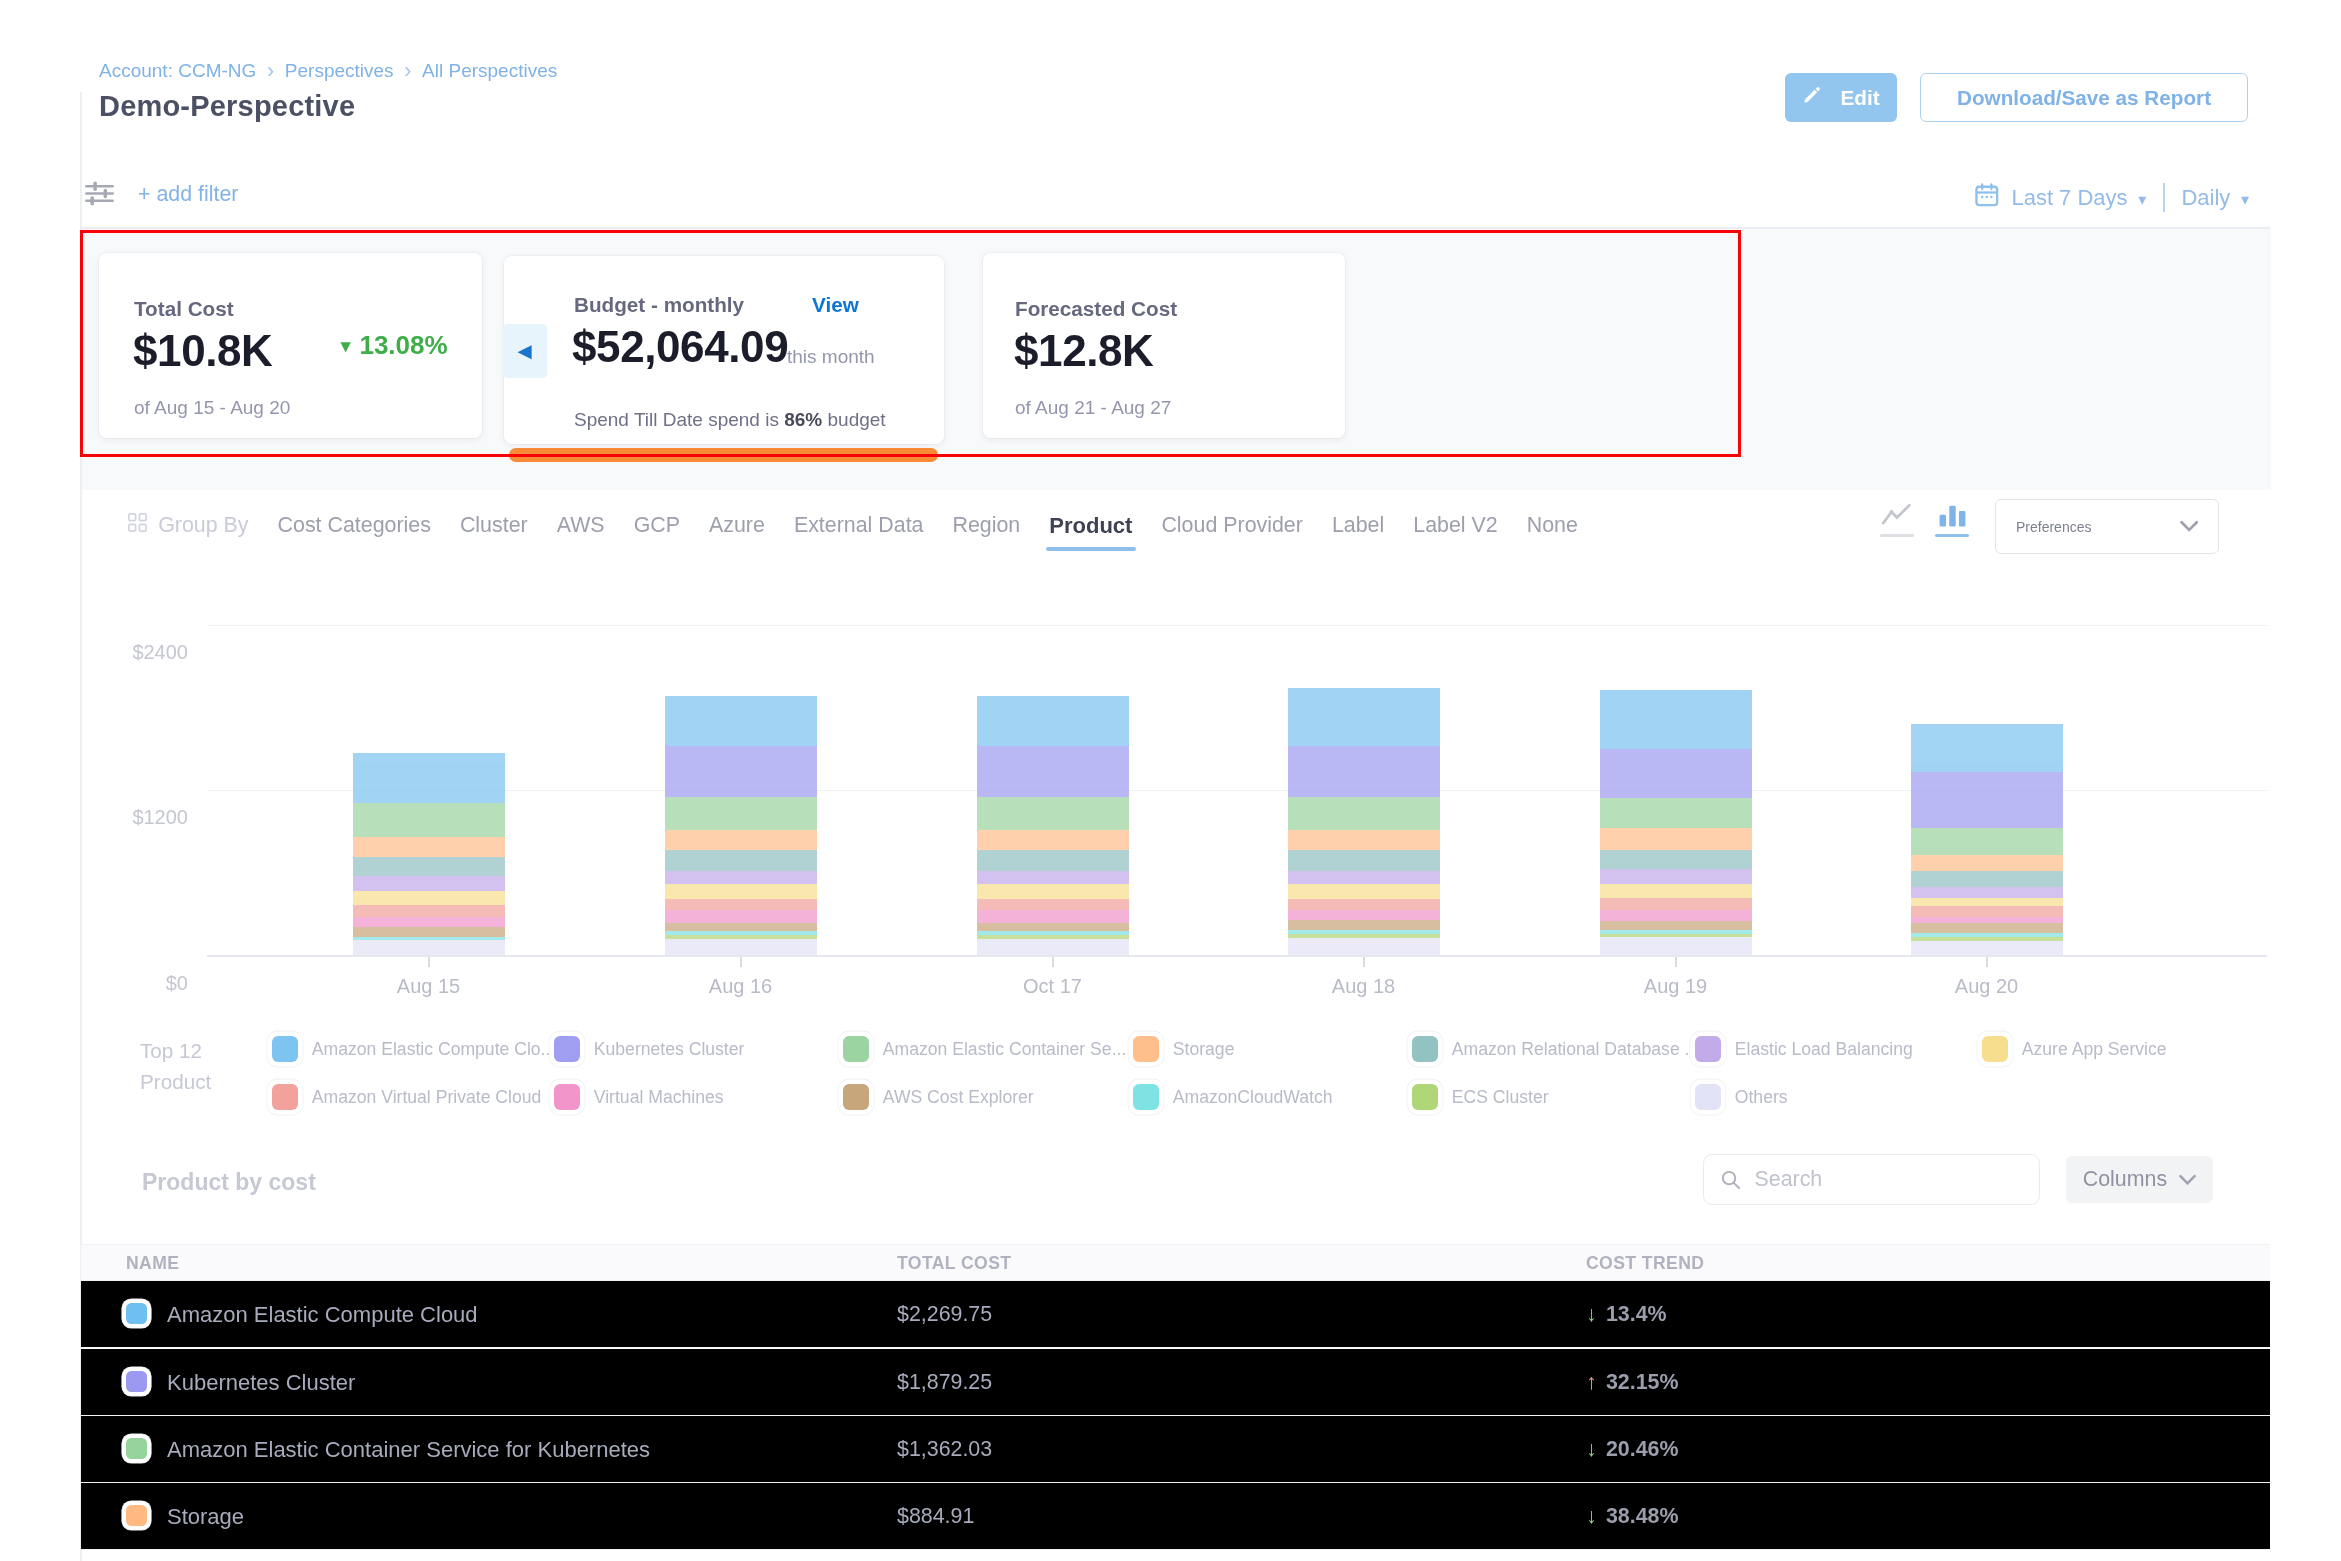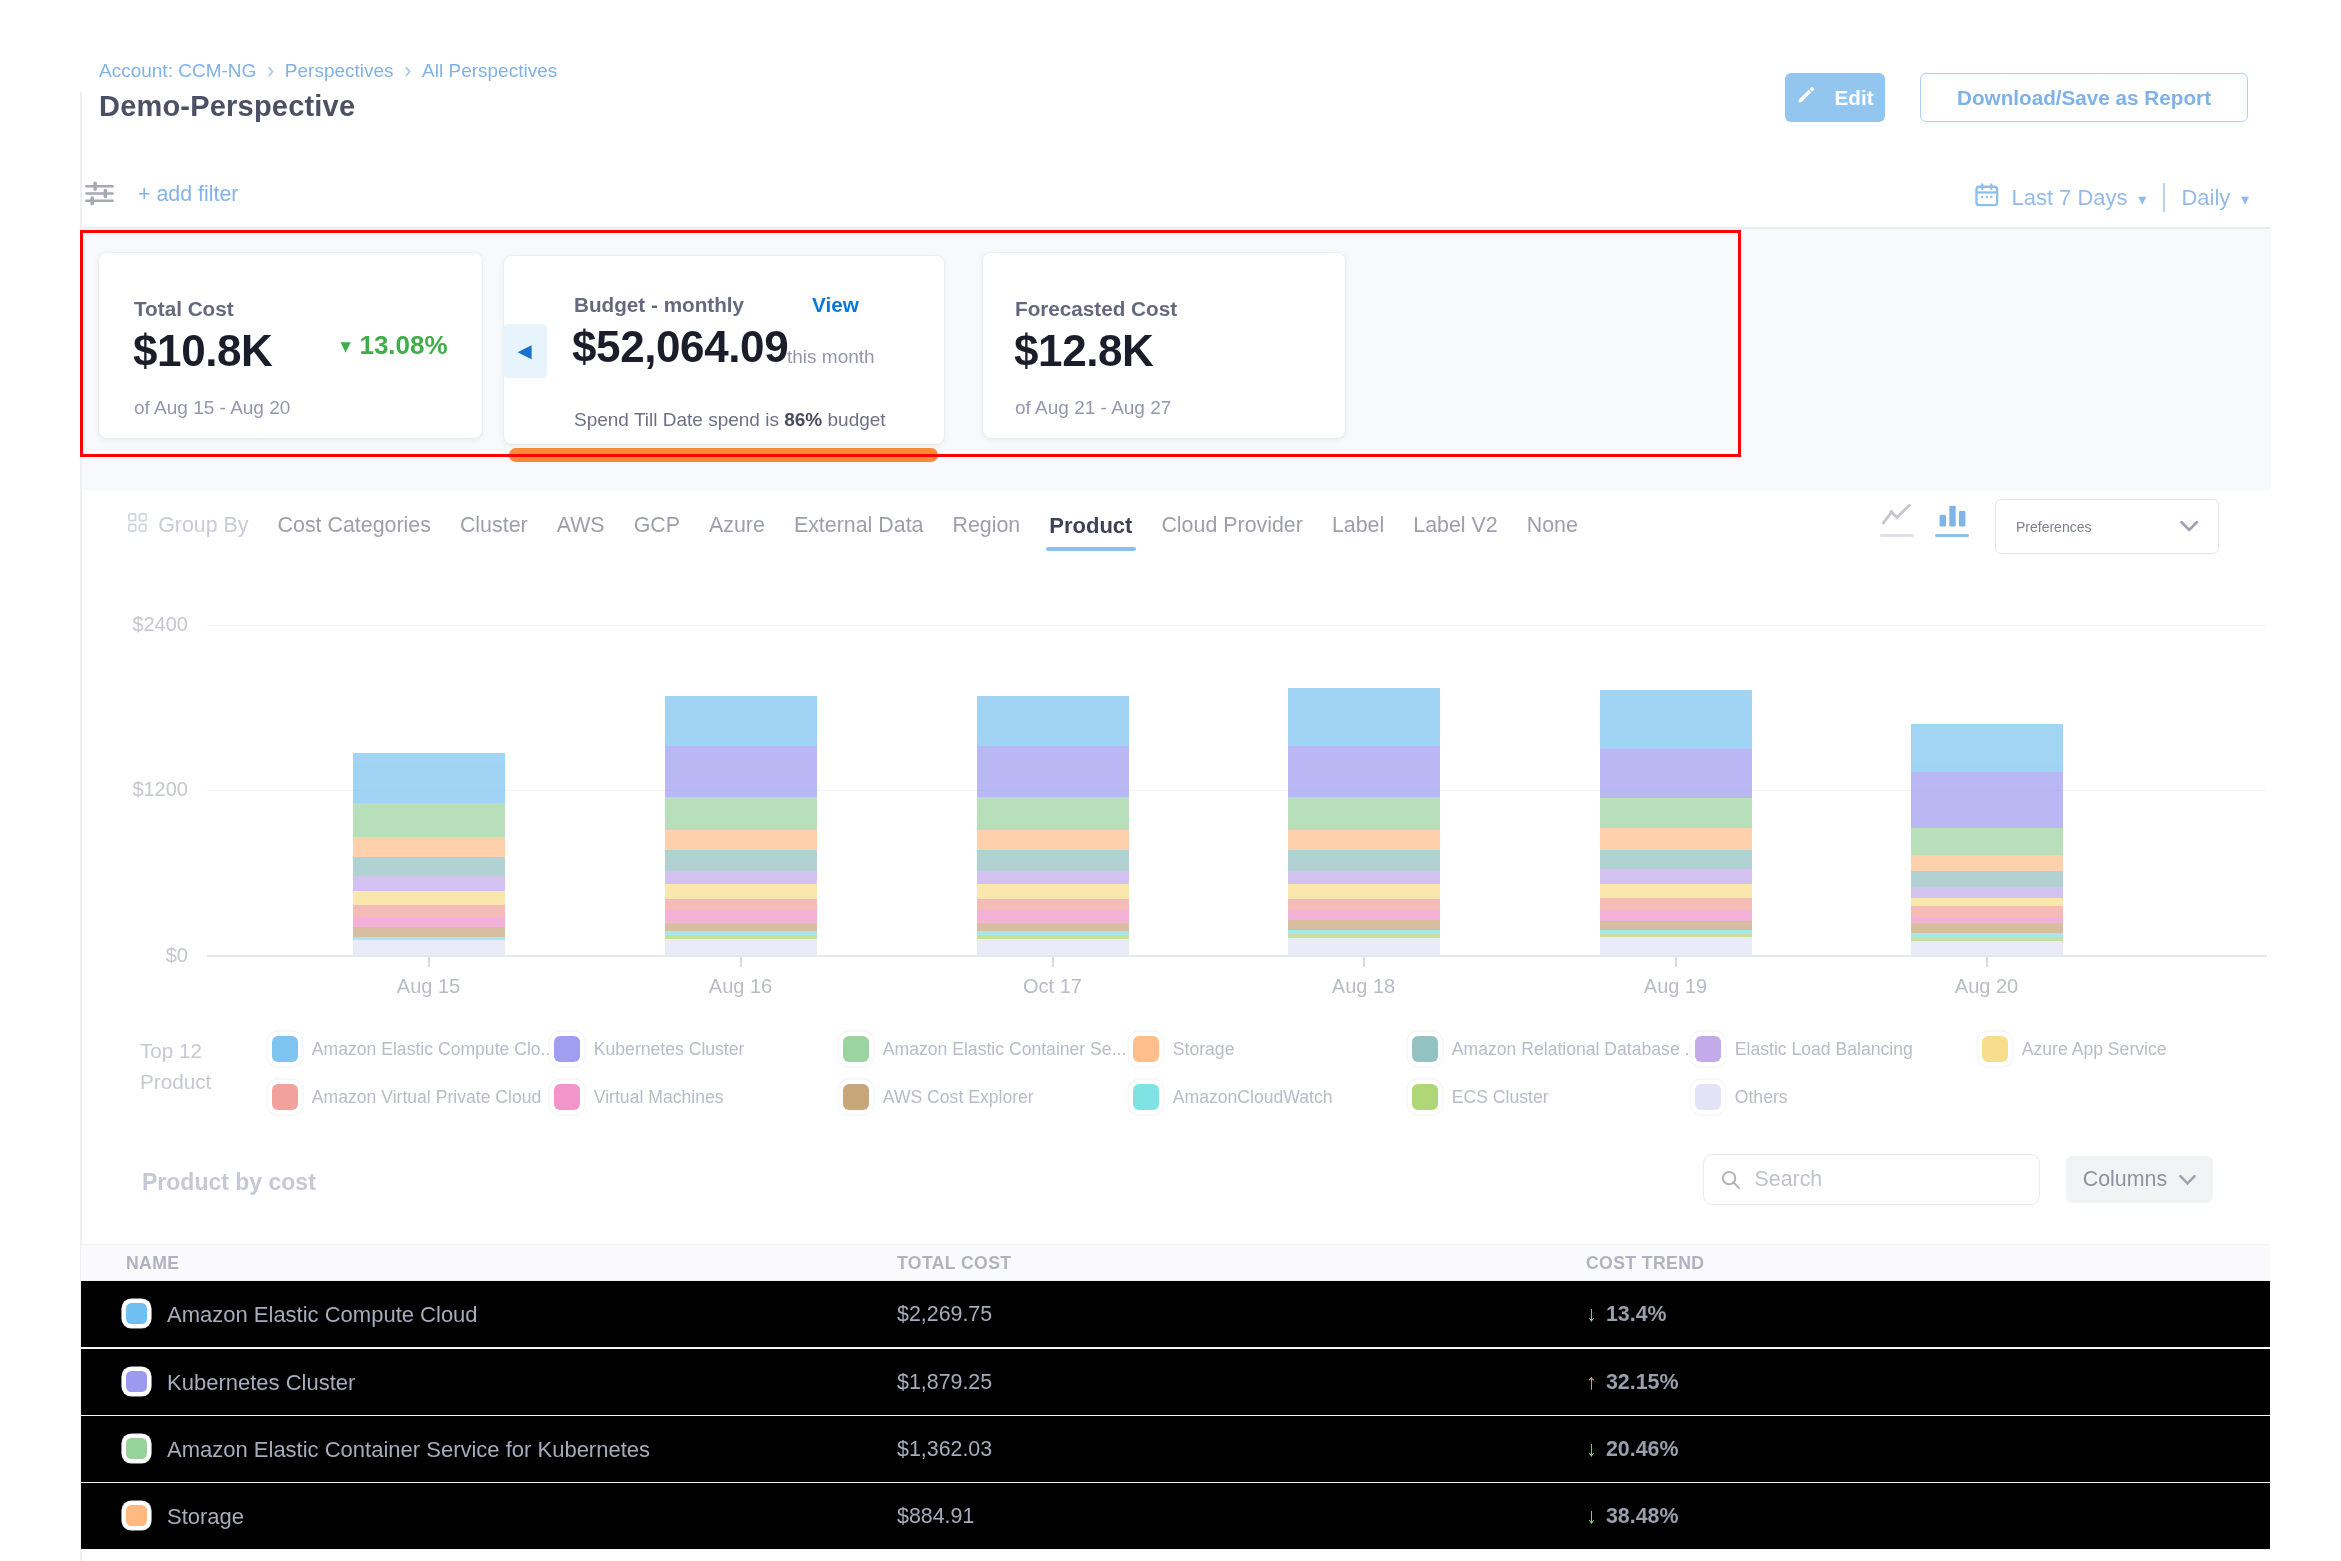--- a/index.html
+++ b/index.html
@@ -10,21 +10,21 @@
 
   
   #left-rail { left:80px; top:92px; width:1.5px; height:1469px; background:#EEEFF3; }
   #filterbar-bottom { left:81px; top:227px; width:2189px; height:1.5px; background:#ECEDF2; }
   #cards-band { left:82px; top:228px; width:2189px; height:262px; background:#F8F9FB; }
 
   
   #breadcrumb { left:99px; top:60px; font-size:19px; color:#7FB2E6; display:flex; gap:10.7px; align-items:center; }
   #breadcrumb .sep { color:#A5C6EC; font-size:21.4px; line-height:19px; }
   #page-title { left:99px; top:90px; font-size:29px; font-weight:bold; color:#4C5064; letter-spacing:0.2px; }
-  #edit-btn { left:1785px; top:73px; width:100px; height:49px; background:#92C6EF; border-radius:6.1px; color:#fff;
+  #edit-btn { left:1785px; top:73px; width:112px; height:49px; background:#92C6EF; border-radius:6.1px; color:#fff;
               font-size:20.7px; font-weight:bold; display:flex; align-items:center; justify-content:center; gap:18px; cursor:pointer; }
   #download-btn { left:1920px; top:73px; width:328px; height:49px; background:#fff; border:1.5px solid #ABD0F1; border-radius:6.1px;
               color:#7FB2E6; font-size:20.7px; font-weight:bold; display:flex; align-items:center; justify-content:center; cursor:pointer; }
 
   
   #filter-icon { left:82px; top:176px; }
   #add-filter { left:138px; top:182px; font-size:21.4px; color:#84B3E6; cursor:pointer; }
   #time-group { right:93px; top:181px; display:flex; align-items:center; gap:10.7px; color:#94BBE8; font-size:22px; }
   #time-group .caret { font-size:16px; padding-top:3.1px; }
   #time-group .vdiv { width:1.5px; height:29px; background:#B9D4EF; margin:0 6.1px; }
@@ -60,21 +60,21 @@
   .tab.selected::after { content:""; position:absolute; left:-3.1px; right:-3.1px; bottom:-12.2px; height:3.8px; background:#8FC0EC; border-radius:2.3px; }
   #chart-type-icons { left:1880px; top:501px; display:flex; gap:21.4px; align-items:flex-end; }
   .ct-icon { display:flex; flex-direction:column; align-items:center; gap:5.4px; cursor:pointer; }
   .ct-underline { width:34px; height:3.1px; border-radius:1.5px; }
   #preferences-btn { left:1995px; top:499px; width:224px; height:55px; background:#fff; border:1.5px solid #E2E4EA; border-radius:6.1px;
                      display:flex; align-items:center; justify-content:space-between; padding:0 20px; color:#7D808E; font-size:14px; cursor:pointer; }
 
   
   .gridline { position:absolute; left:207px; width:2060px; height:0.8px; background:#F0F1F6; }
   #axis-base { position:absolute; left:207px; top:955px; width:2060px; height:1.5px; background:#E6E8EF; }
-  .ylabel { position:absolute; left:77px; width:111px; text-align:right; font-size:20px; color:#C4C6D0; }
+  .ylabel { position:absolute; left:77px; width:111px; text-align:right; font-size:20px; color:#C4C6D0;margin-top:28px; }
   .xlabel { position:absolute; width:153px; text-align:center; font-size:20px; color:#B9BBC7; top:975px; }
   .xtick { position:absolute; top:957px; width:1.5px; height:10px; background:#D9DBE3; }
   .bar { position:absolute; display:flex; flex-direction:column; opacity:.72; cursor:pointer; }
   .seg { width:100%; }
 
   
   #legend-title { left:140px; top:1035px; font-size:20.7px; font-weight:400; color:#C6C8D4; line-height:31px; }
   .legend-item { position:absolute; display:flex; align-items:center; gap:13.8px; cursor:pointer; }
   .legend-swatch { width:26px; height:26px; border-radius:6.1px; box-shadow:0 0 0 4.6px #fff, 0 0 0 5.4px #EFF0F4; }
   .legend-label { font-size:17.6px; color:#B8BBC8; white-space:nowrap; }

